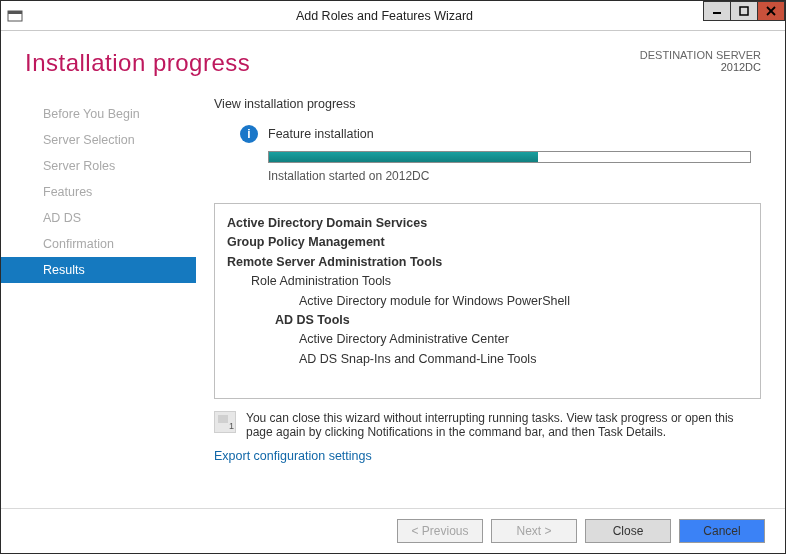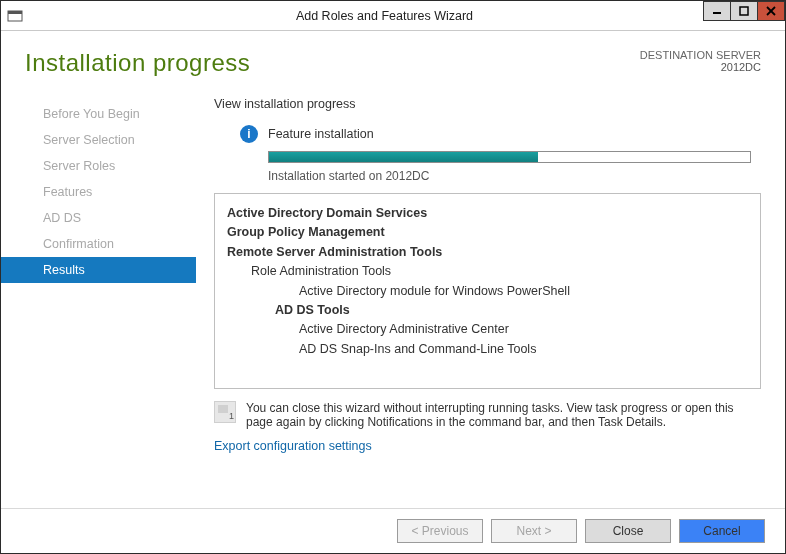--- a/index.html
+++ b/index.html
@@ -5,36 +5,36 @@
   * { box-sizing: border-box; margin: 0; padding: 0; }
   html, body { width: 786px; height: 554px; font-family: "Segoe UI", Tahoma, sans-serif; overflow: hidden; background: #fff; }
   .window { width: 786px; height: 554px; border: 1px solid #2b2b2b; background: #fff; display: flex; flex-direction: column; }
   .titlebar { height: 30px; background: #fff; border-bottom: 1px solid #c9c9c9; display: flex; align-items: center; position: relative; }
   .titlebar .sys-icon { width: 28px; display: flex; justify-content: center; }
   .titlebar .title { position: absolute; left: 0; right: 17px; text-align: center; font-size: 12.5px; color: #222; pointer-events: none; }
   .ctrls { margin-left: auto; display: flex; height: 20px; align-self: flex-start; }
   .ctrls .btn { width: 28px; height: 20px; border: 1px solid #333; background: #d8d8d8; display: flex; align-items: center; justify-content: center; margin-left: -1px; }
   .ctrls .btn.close { background: #c8513b; color: #fff; }
   .header { padding: 18px 24px 10px 24px; display: flex; justify-content: space-between; align-items: flex-start; }
-  .header h1 { font-weight: 300; font-size: 24px; color: #4d7c0f; letter-spacing: .5px; }
+  .header h1 { font-weight: 300; font-size: 24px; color: #be185d; letter-spacing: .5px; }
   .dest { text-align: right; font-size: 11px; color: #555; }
   .dest .label { color: #666; }
   .body { flex: 1; display: flex; padding: 0 0 0 0; }
   .sidebar { width: 195px; padding-top: 14px; }
   .sidebar .step { padding: 6px 0 6px 42px; font-size: 12.5px; color: #a9a9a9; cursor: default; }
   .sidebar .step.active { background: #1579bf; color: #fff; }
   .main { flex: 1; padding: 10px 24px 0 18px; font-size: 12.5px; color: #333; display: flex; flex-direction: column; }
   .main .view-label { margin-bottom: 14px; color: #333; }
   .statusrow { display: flex; align-items: center; gap: 10px; margin-left: 26px; margin-bottom: 8px; }
   .info-icon { width: 18px; height: 18px; border-radius: 50%; background: #1a77c9; color: #fff; font-weight: bold; font-size: 12px; display: flex; align-items: center; justify-content: center; }
   .progress-wrap { margin-left: 54px; margin-right: 10px; }
   .progress { height: 12px; border: 1px solid #8d8d8d; background: #fff; overflow: hidden; }
   .progress .fill { height: 100%; width: 56%; background: linear-gradient(#1aa0a0, #118080); }
   .progress-text { font-size: 12px; color: #555; margin-top: 6px; }
-  .details { border: 1px solid #bfbfbf; margin-top: 10px; padding: 10px 12px 14px 12px; line-height: 1.55; height: 196px; overflow: hidden; }
+  .details { border: 1px solid #bfbfbf; margin-top: 20px; padding: 10px 12px 14px 12px; line-height: 1.55; height: 196px; overflow: hidden; }
   .details .l0 { font-weight: 600; }
   .details .l1 { margin-left: 24px; }
   .details .l2 { margin-left: 48px; font-weight: 600; }
   .details .l3 { margin-left: 72px; }
   .details .l2b { margin-left: 48px; font-weight: 600; }
   .details .l3b { margin-left: 72px; }
   .hint { display: flex; gap: 10px; margin-top: 12px; font-size: 12px; color: #333; }
   .hint .flag { width: 22px; height: 22px; background: #e7e7e7; border: 1px solid #cfcfcf; display:flex; align-items:flex-end; justify-content:flex-end; font-size:9px; color:#555; padding:1px; flex-shrink:0; position:relative; }
   .hint .flag::before { content:""; position:absolute; left:3px; top:3px; width:10px; height:8px; background:#d0d0d0; }
   .export { color: #1167a8; font-size: 12.5px; margin-top: 10px; cursor: pointer; }

